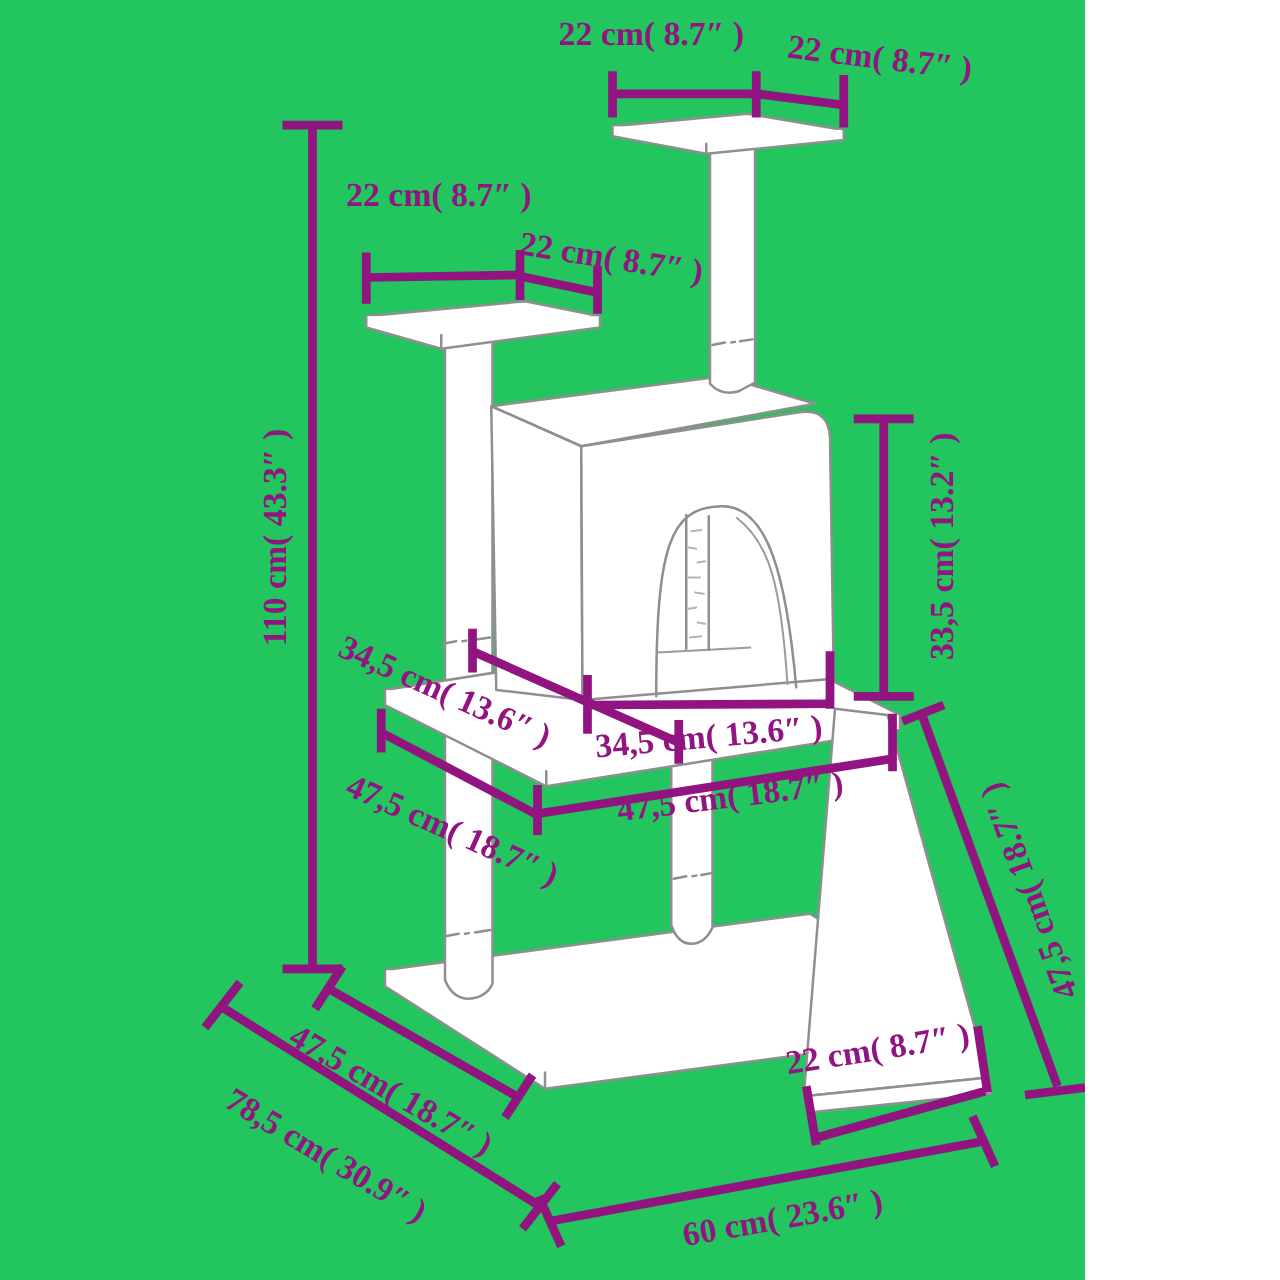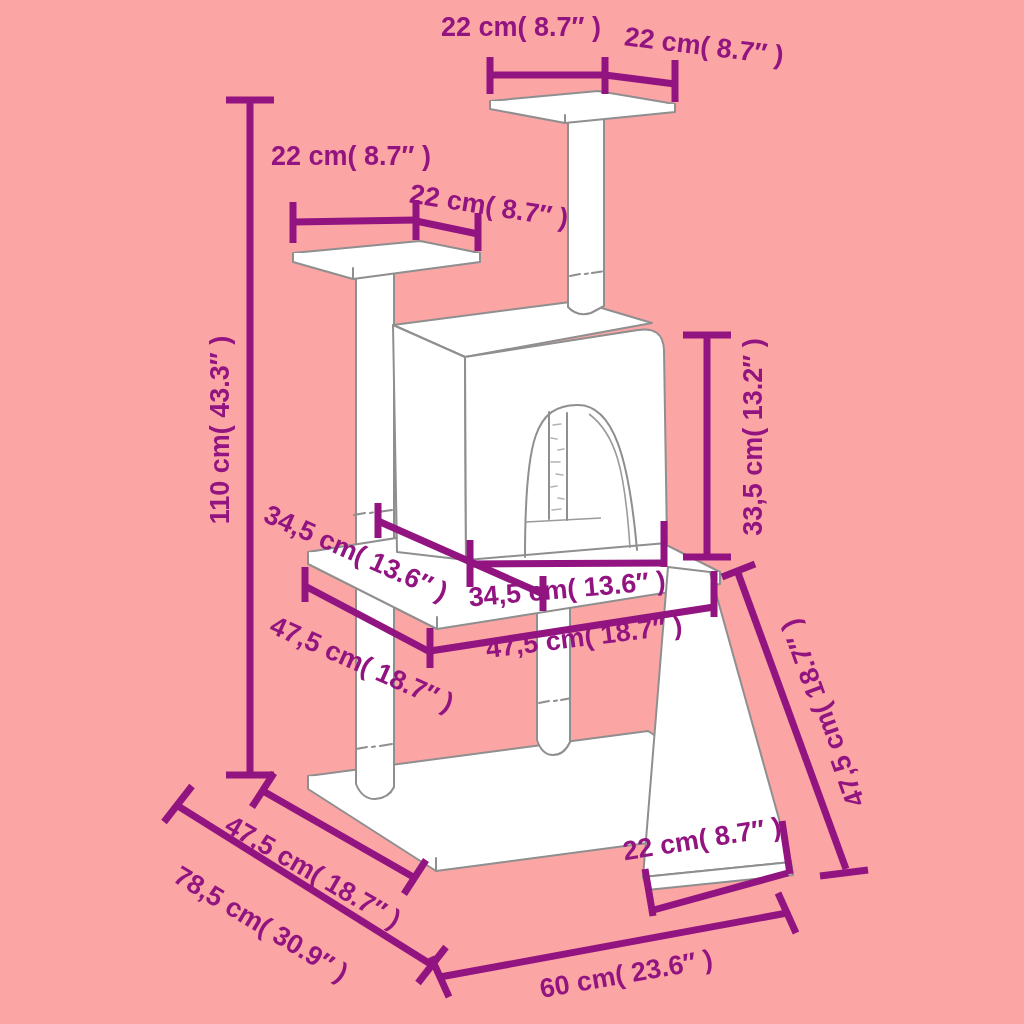--- a/index.html
+++ b/index.html
@@ -1,17 +1,17 @@
 <!DOCTYPE html>
 <html><head>
 <meta charset="utf-8">
 <style>
   html,body{margin:0;padding:0;background:#ffffff;}
-  .stage{position:relative;width:1024px;height:1024px;background:#fca5a5;overflow:hidden;
-         font-family:Liberation Sans, sans-serif;}
+  .stage{position:relative;width:868px;height:1024px;background:#22c55e;overflow:hidden;
+         font-family:Liberation Serif, serif;}
   svg{position:absolute;left:0;top:0;}
   .outline{fill:#ffffff;stroke:#8f8f8f;stroke-width:2;stroke-linejoin:round;}
   .edge{fill:none;stroke:#8f8f8f;stroke-width:2;stroke-linejoin:round;stroke-linecap:round;}
   .thin{fill:none;stroke:#9b9b9b;stroke-width:1.6;}
   .speck{fill:none;stroke:#b4b4b4;stroke-width:1.6;stroke-linecap:round;}
   .dim{stroke:#921480;stroke-width:7;fill:none;}
   .dimlabel{fill:#921480;font-weight:700;font-size:27px;letter-spacing:0px;}
 </style>
 </head>
 <body>

